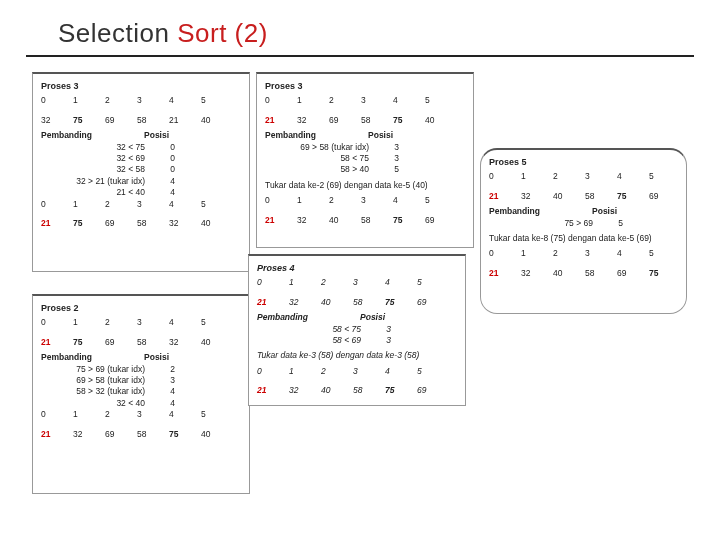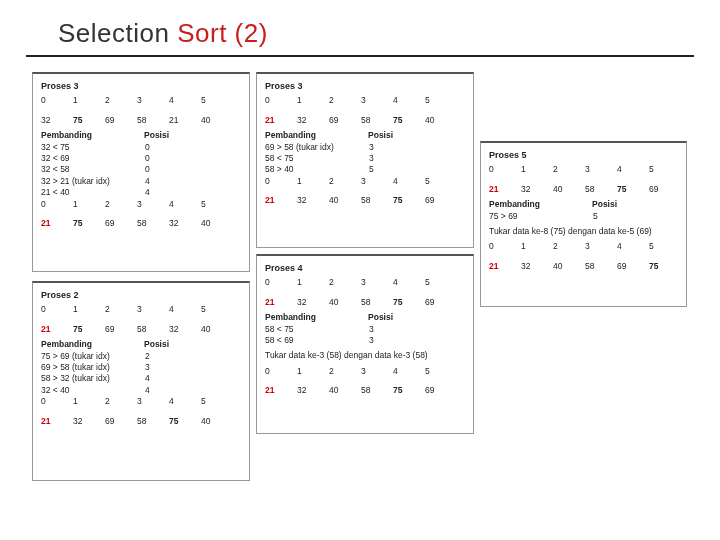--- a/index.html
+++ b/index.html
@@ -37,21 +37,21 @@
     line-height: 1.35;
     color: #222;
   }
   .panel h4 { font-size: 9px; font-weight: bold; margin-bottom: 3px; }
   .row { display: flex; gap: 14px; font-family: Arial; }
   .row.idx span { width: 18px; display: inline-block; text-align: left; }
   .row.vals span { width: 18px; display: inline-block; text-align: left; margin-top: 8px; }
   .bold21 { color: #c00; font-weight: bold; }
   .bold75 { font-weight: bold; }
   .colhdr { display: flex; gap: 52px; font-weight: bold; margin-top: 4px; }
-  .compline { display: flex; }
+  .compline { display: flex; text-align: right; }
   .compline .l { width: 104px; }
   .compline .r { width: 30px; }
   .swapmsg { margin-top: 4px; margin-bottom: 4px; }
 </style>
 </head>
 <body>
 
 <div class="title-bar">
   <span>Selection </span><span class="accent">Sort (2)</span>
 </div>
@@ -109,21 +109,21 @@
       </div>
       <div class="row vals">
         <span class="bold21">21</span>
         <span class="bold75">75</span>
         <span class="">69</span>
         <span class="">58</span>
         <span class="">32</span>
         <span class="">40</span>
       </div>
     </div>
-  <div class="panel" id="p1" style="left:0; top:209px; width:218px; height:200px;">
+  <div class="panel" id="p1" style="left:0; top:222px; width:218px; height:200px;">
       <h4>Proses 2</h4>
       <div class="row idx">
         <span>0</span>
         <span>1</span>
         <span>2</span>
         <span>3</span>
         <span>4</span>
         <span>5</span>
       </div>
       <div class="row vals">
@@ -198,38 +198,39 @@
         <span class="r">3</span>
       </div>
       <div class="compline">
         <span class="l">58 &lt; 75</span>
         <span class="r">3</span>
       </div>
       <div class="compline">
         <span class="l">58 &gt; 40</span>
         <span class="r">5</span>
       </div>
-      <div class="row idx">
-        <span>0</span>
-        <span>1</span>
-        <span>2</span>
-        <span>3</span>
-        <span>4</span>
-        <span>5</span>
-      </div>
-      <div class="row vals">
-        <span class="bold21">21</span>
-        <span class="">32</span>
-        <span class="">40</span>
-        <span class="">58</span>
-        <span class="bold75">75</span>
-        <span class="">69</span>
-      </div>
-    </div>
-  <div class="panel" id="p3" style="left:224px; top:182px; width:218px; height:180px;">
+      <div class="swapmsg">Tukar data ke-2 (69) dengan data ke-5 (40)</div>
+      <div class="row idx">
+        <span>0</span>
+        <span>1</span>
+        <span>2</span>
+        <span>3</span>
+        <span>4</span>
+        <span>5</span>
+      </div>
+      <div class="row vals">
+        <span class="bold21">21</span>
+        <span class="">32</span>
+        <span class="">40</span>
+        <span class="">58</span>
+        <span class="bold75">75</span>
+        <span class="">69</span>
+      </div>
+    </div>
+  <div class="panel" id="p3" style="left:216px; top:182px; width:218px; height:152px;font-style:italic;">
       <h4>Proses 4</h4>
       <div class="row idx">
         <span>0</span>
         <span>1</span>
         <span>2</span>
         <span>3</span>
         <span>4</span>
         <span>5</span>
       </div>
       <div class="row vals">
@@ -263,21 +264,21 @@
       </div>
       <div class="row vals">
         <span class="bold21">21</span>
         <span class="">32</span>
         <span class="">40</span>
         <span class="">58</span>
         <span class="bold75">75</span>
         <span class="">69</span>
       </div>
     </div>
-  <div class="panel" id="p4" style="left:448px; top:69px; width:207px; height:166px;">
+  <div class="panel" id="p4" style="left:448px; top:76px; width:207px; height:166px;border-radius:17px;">
       <h4>Proses 5</h4>
       <div class="row idx">
         <span>0</span>
         <span>1</span>
         <span>2</span>
         <span>3</span>
         <span>4</span>
         <span>5</span>
       </div>
       <div class="row vals">

